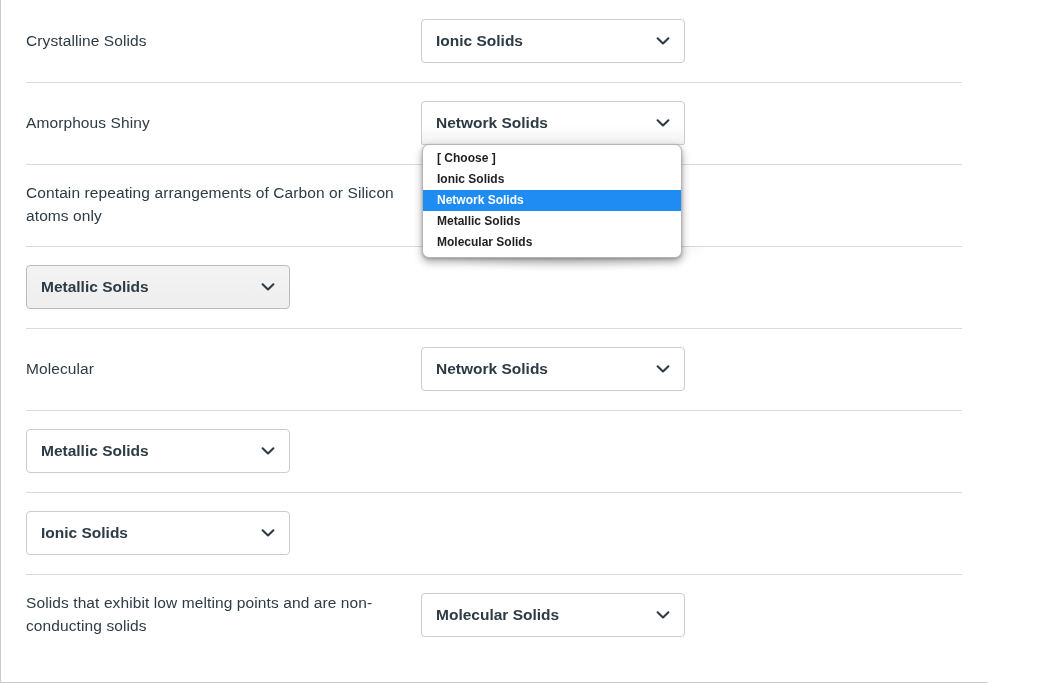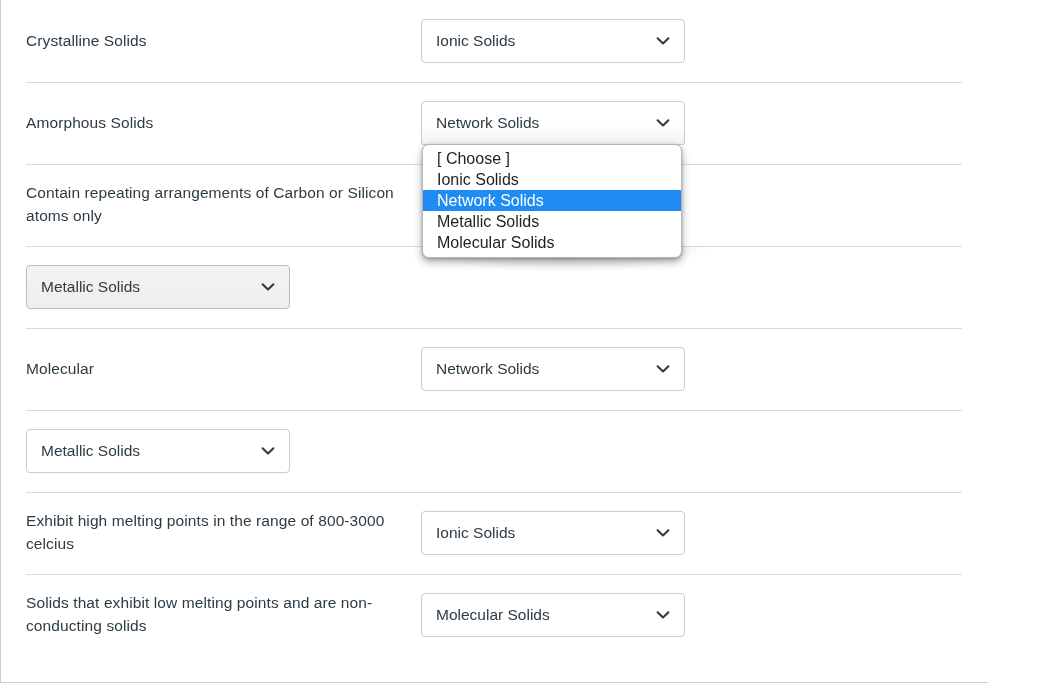--- a/index.html
+++ b/index.html
@@ -58,20 +58,21 @@
     padding-right: 16px;
     font-size: 15.5px;
     line-height: 1.48;
     color: #2d3b45;
     letter-spacing: 0.1px;
   }
 
   .match-answer {
     flex: 0 0 auto;
     position: relative;
+    font-weight: bold;
   }
 
   
   .select-box {
     position: relative;
     width: 264px;
     height: 44px;
     background: #ffffff;
     border: 1px solid #c7cdd1;
     border-radius: 4px;
@@ -123,21 +124,21 @@
     background: #ffffff;
     border: 1px solid #b5b5b5;
     border-radius: 7px;
     box-shadow: 0 4px 9px rgba(0,0,0,0.33), 0 1px 3px rgba(0,0,0,0.2);
     padding: 3px 0 4px 0;
     z-index: 40;
     overflow: hidden;
   }
 
   .option-item {
-    font-size: 16px;
+    font-size: 12px;
     line-height: 21px;
     height: 21px;
     padding: 0 6px 0 14px;
     color: #1f1f1f;
     white-space: nowrap;
     cursor: default;
     font-family: "Liberation Sans", sans-serif;
   }
 
   .option-item.selected {
@@ -166,21 +167,21 @@
             <span class="chevron">
               <svg width="18" height="18" viewBox="0 0 18 18" aria-hidden="true">
                 <path d="M3.6 6.3 L9 11.5 L14.4 6.3" fill="none" stroke="#2d3b45" stroke-width="2.1" stroke-linecap="round" stroke-linejoin="round"></path>
               </svg>
             </span>
           </div>
         </div>
   </li>
 
   <li class="match-row" style="z-index: 30; position: relative;">
-    <div class="match-prompt">Amorphous Solids</div>
+    <div class="match-prompt">Amorphous Shiny</div>
     <div class="match-answer">
           <div class="select-box is-open">
             <span class="select-value">Network Solids</span>
             <span class="chevron">
               <svg width="18" height="18" viewBox="0 0 18 18" aria-hidden="true">
                 <path d="M3.6 6.3 L9 11.5 L14.4 6.3" fill="none" stroke="#2d3b45" stroke-width="2.1" stroke-linecap="round" stroke-linejoin="round"></path>
               </svg>
             </span>
           </div>
           <div class="option-popup">
@@ -233,21 +234,20 @@
             <span class="chevron">
               <svg width="18" height="18" viewBox="0 0 18 18" aria-hidden="true">
                 <path d="M3.6 6.3 L9 11.5 L14.4 6.3" fill="none" stroke="#2d3b45" stroke-width="2.1" stroke-linecap="round" stroke-linejoin="round"></path>
               </svg>
             </span>
           </div>
         </div>
   </li>
 
   <li class="match-row">
-    <div class="match-prompt">Exhibit high melting points in the range of 800-3000 celcius</div>
     <div class="match-answer">
           <div class="select-box">
             <span class="select-value">Ionic Solids</span>
             <span class="chevron">
               <svg width="18" height="18" viewBox="0 0 18 18" aria-hidden="true">
                 <path d="M3.6 6.3 L9 11.5 L14.4 6.3" fill="none" stroke="#2d3b45" stroke-width="2.1" stroke-linecap="round" stroke-linejoin="round"></path>
               </svg>
             </span>
           </div>
         </div>

